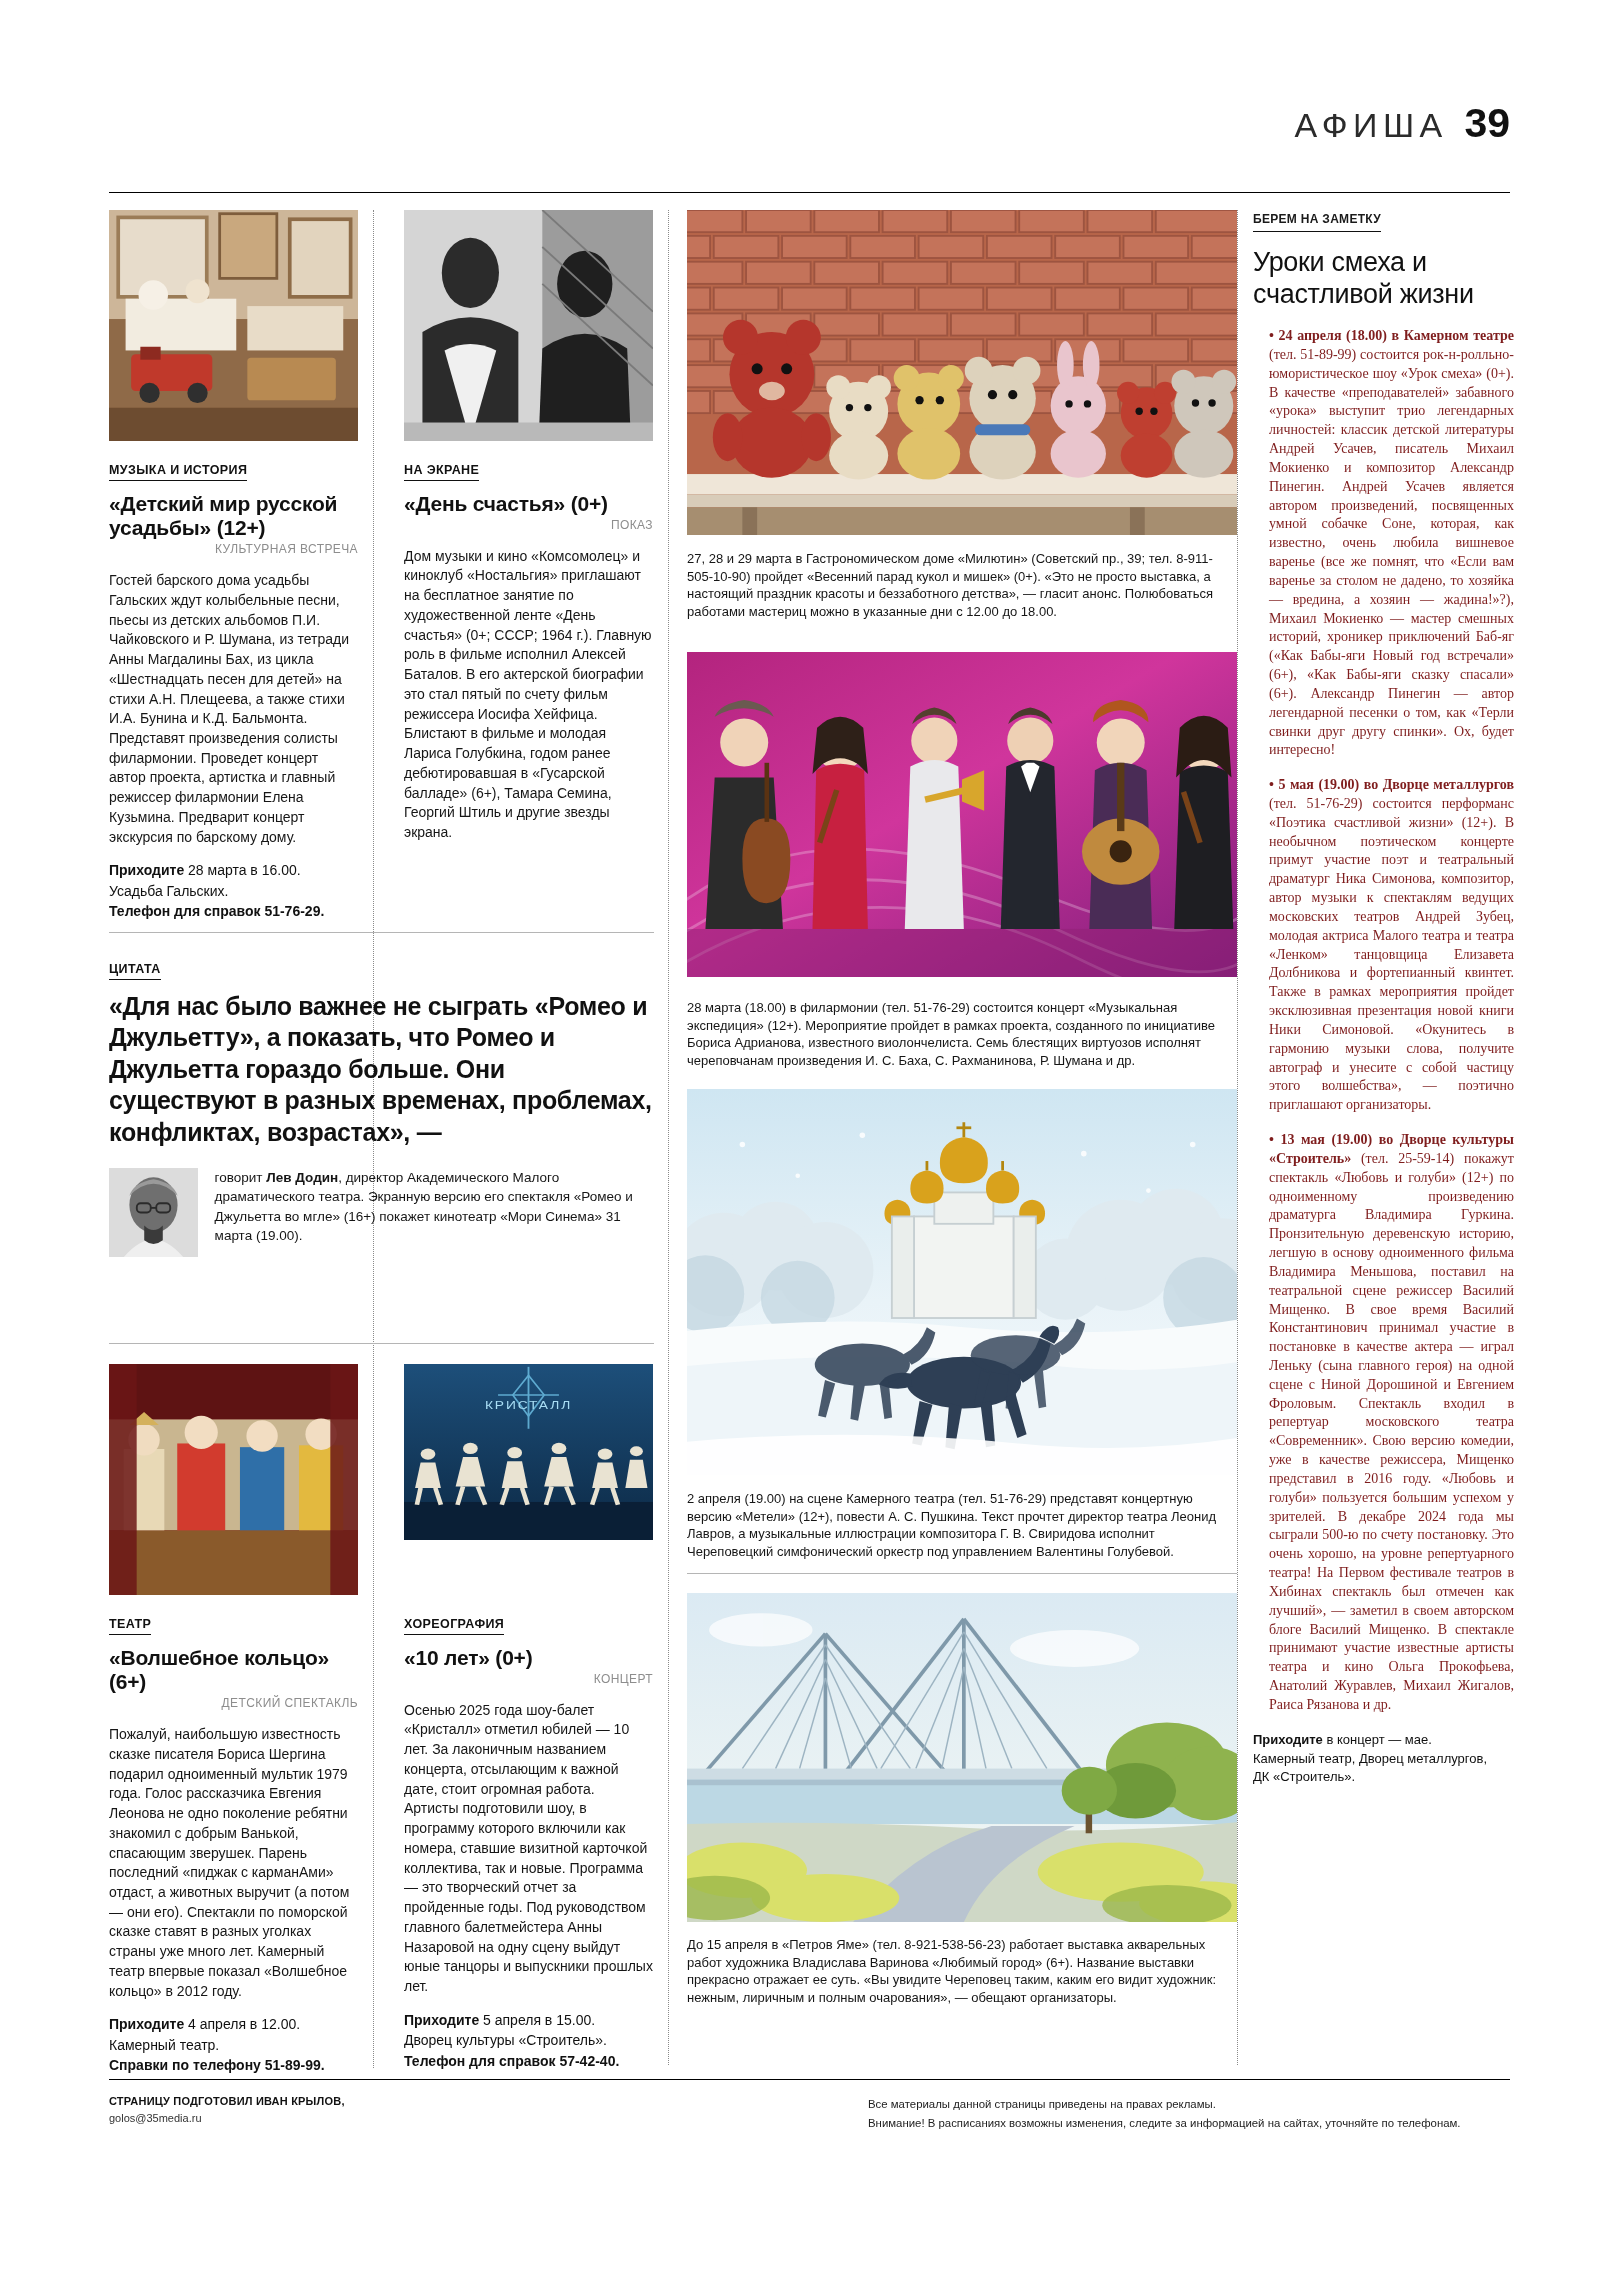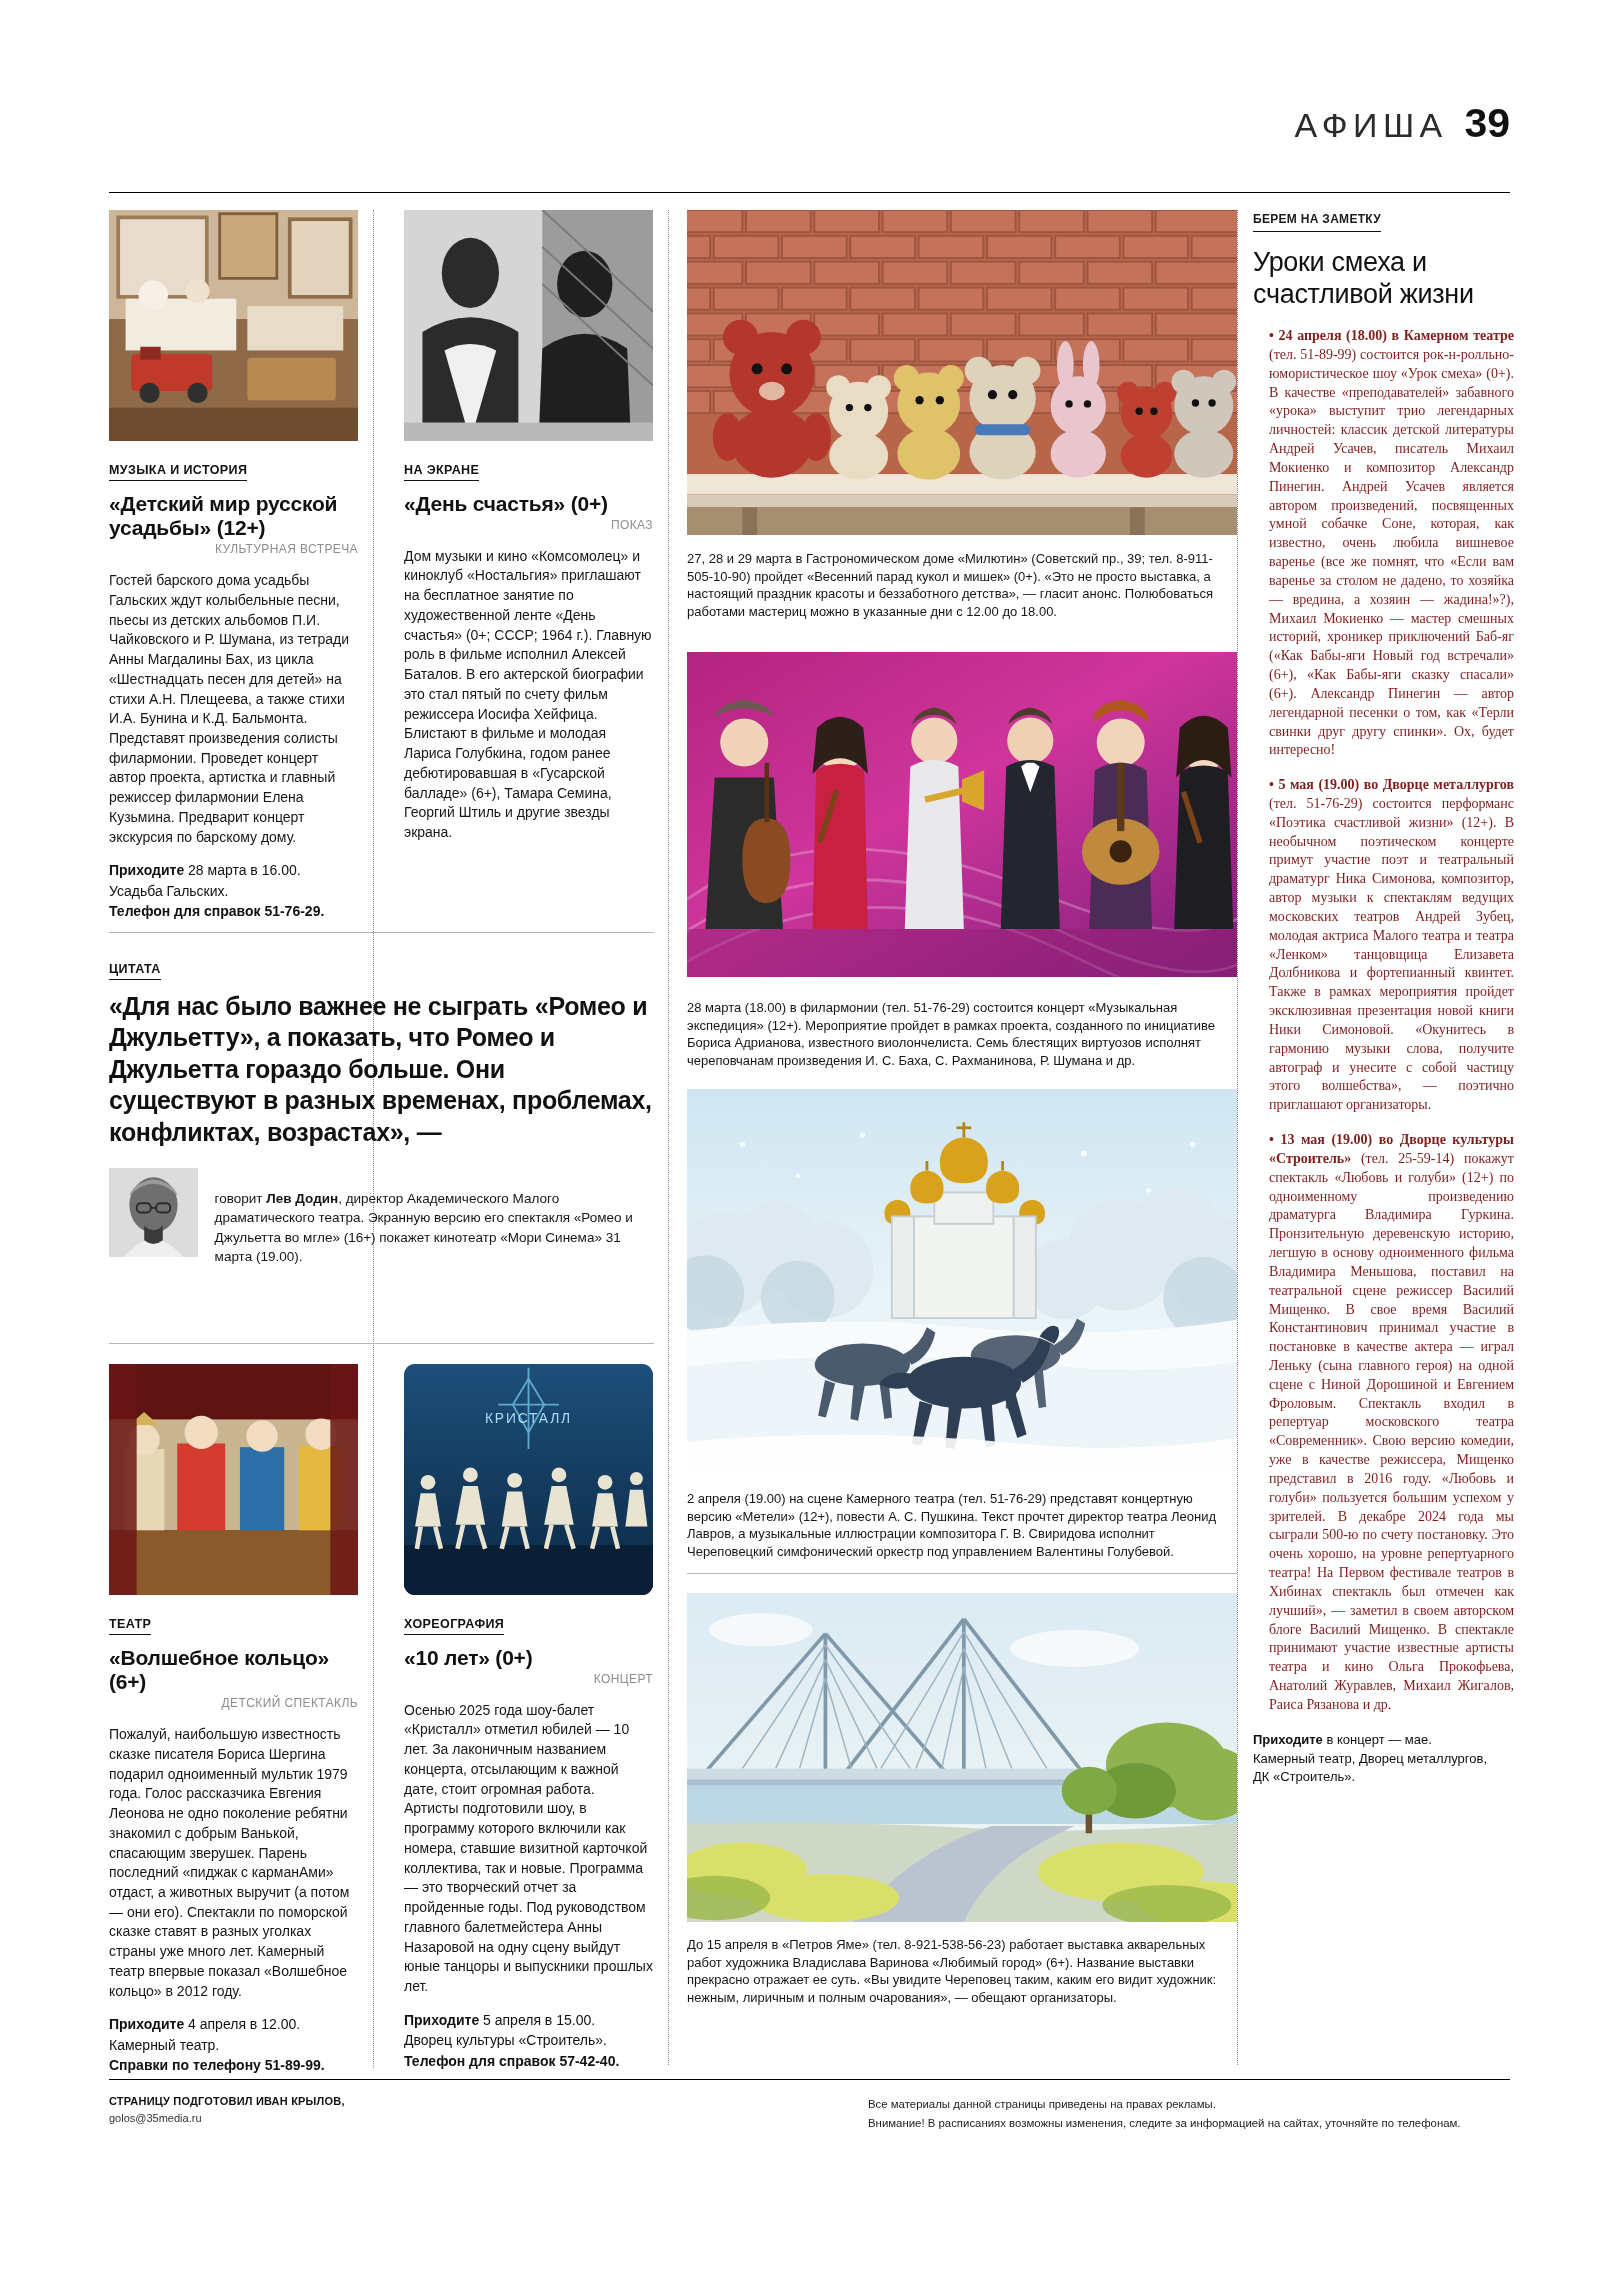--- a/index.html
+++ b/index.html
@@ -67,21 +67,21 @@
   }
 
   
   .quote-wrap{position:absolute;}
   .quote-text{
     font-size:25px;line-height:1.26;font-weight:bold;color:#111;margin:0;
     letter-spacing:-0.3px;
   }
   .quote-attr-row{display:flex;gap:16.6px;margin-top:20px;align-items:flex-start;}
   .quote-portrait{width:89px;height:89px;flex:0 0 89px;overflow:hidden;background:#bbb;}
-  .quote-attr{font-size:13.5px;line-height:1.42;color:#161616;margin-top:21px;}
+  .quote-attr{font-size:13.5px;line-height:1.42;color:#161616;}
   .quote-attr b{font-weight:bold;}
 
   
   .sidebar{position:absolute;left:1253px;top:210px;width:277px;}
   .sb-kicker{
     font-size:12px;font-weight:bold;letter-spacing:0.3px;text-transform:uppercase;
     border-bottom:1.8px solid #111;display:inline-block;padding-bottom:5px;
     margin-bottom:14.8px;font-family:"Liberation Sans",sans-serif;
   }
   .sb-title{
@@ -256,21 +256,21 @@
     <h2 class="title">«Волшебное кольцо» (6+)</h2>
     <p class="subkicker">ДЕТСКИЙ СПЕКТАКЛЬ</p>
     <p class="body">Пожалуй, наибольшую известность сказке писателя Бориса Шергина подарил одноименный мультик 1979 года. Голос рассказчика Евгения Леонова не одно поколение ребятни знакомил с добрым Ванькой, спасающим зверушек. Парень последний «пиджак с карманАми» отдаст, а животных выручит (а потом — они его). Спектакли по поморской сказке ставят в разных уголках страны уже много лет. Камерный театр впервые показал «Волшебное кольцо» в 2012 году.</p>
     <div class="when">
       <div><b>Приходите</b><span> 4 апреля в 12.00.</span></div>
       <div>Камерный театр.</div>
       <div class="lastline">Справки по телефону 51-89-99.</div>
     </div>
   </div>
 
-  <div class="photo" style="left:404px;top:1364px;width:249px;height:231px;border-radius:11px;">
+  <div class="photo" style="left:404px;top:1364px;width:249px;height:176px;">
     <svg class="art" viewBox="0 0 270 250" preserveAspectRatio="none">
       <defs>
         <linearGradient id="g2" x1="0" y1="0" x2="0" y2="1">
           <stop offset="0" stop-color="#1d4f7a"></stop>
             <stop offset="1" stop-color="#0c2945"></stop>
         </linearGradient>
       </defs>
       <rect width="270" height="250" fill="url(#g2)"></rect>
       <g fill="none" stroke="#6fc3e8" stroke-width="2" opacity=".8">
         <path d="M135 16 L118 44 L135 74 L152 44 Z"></path>

